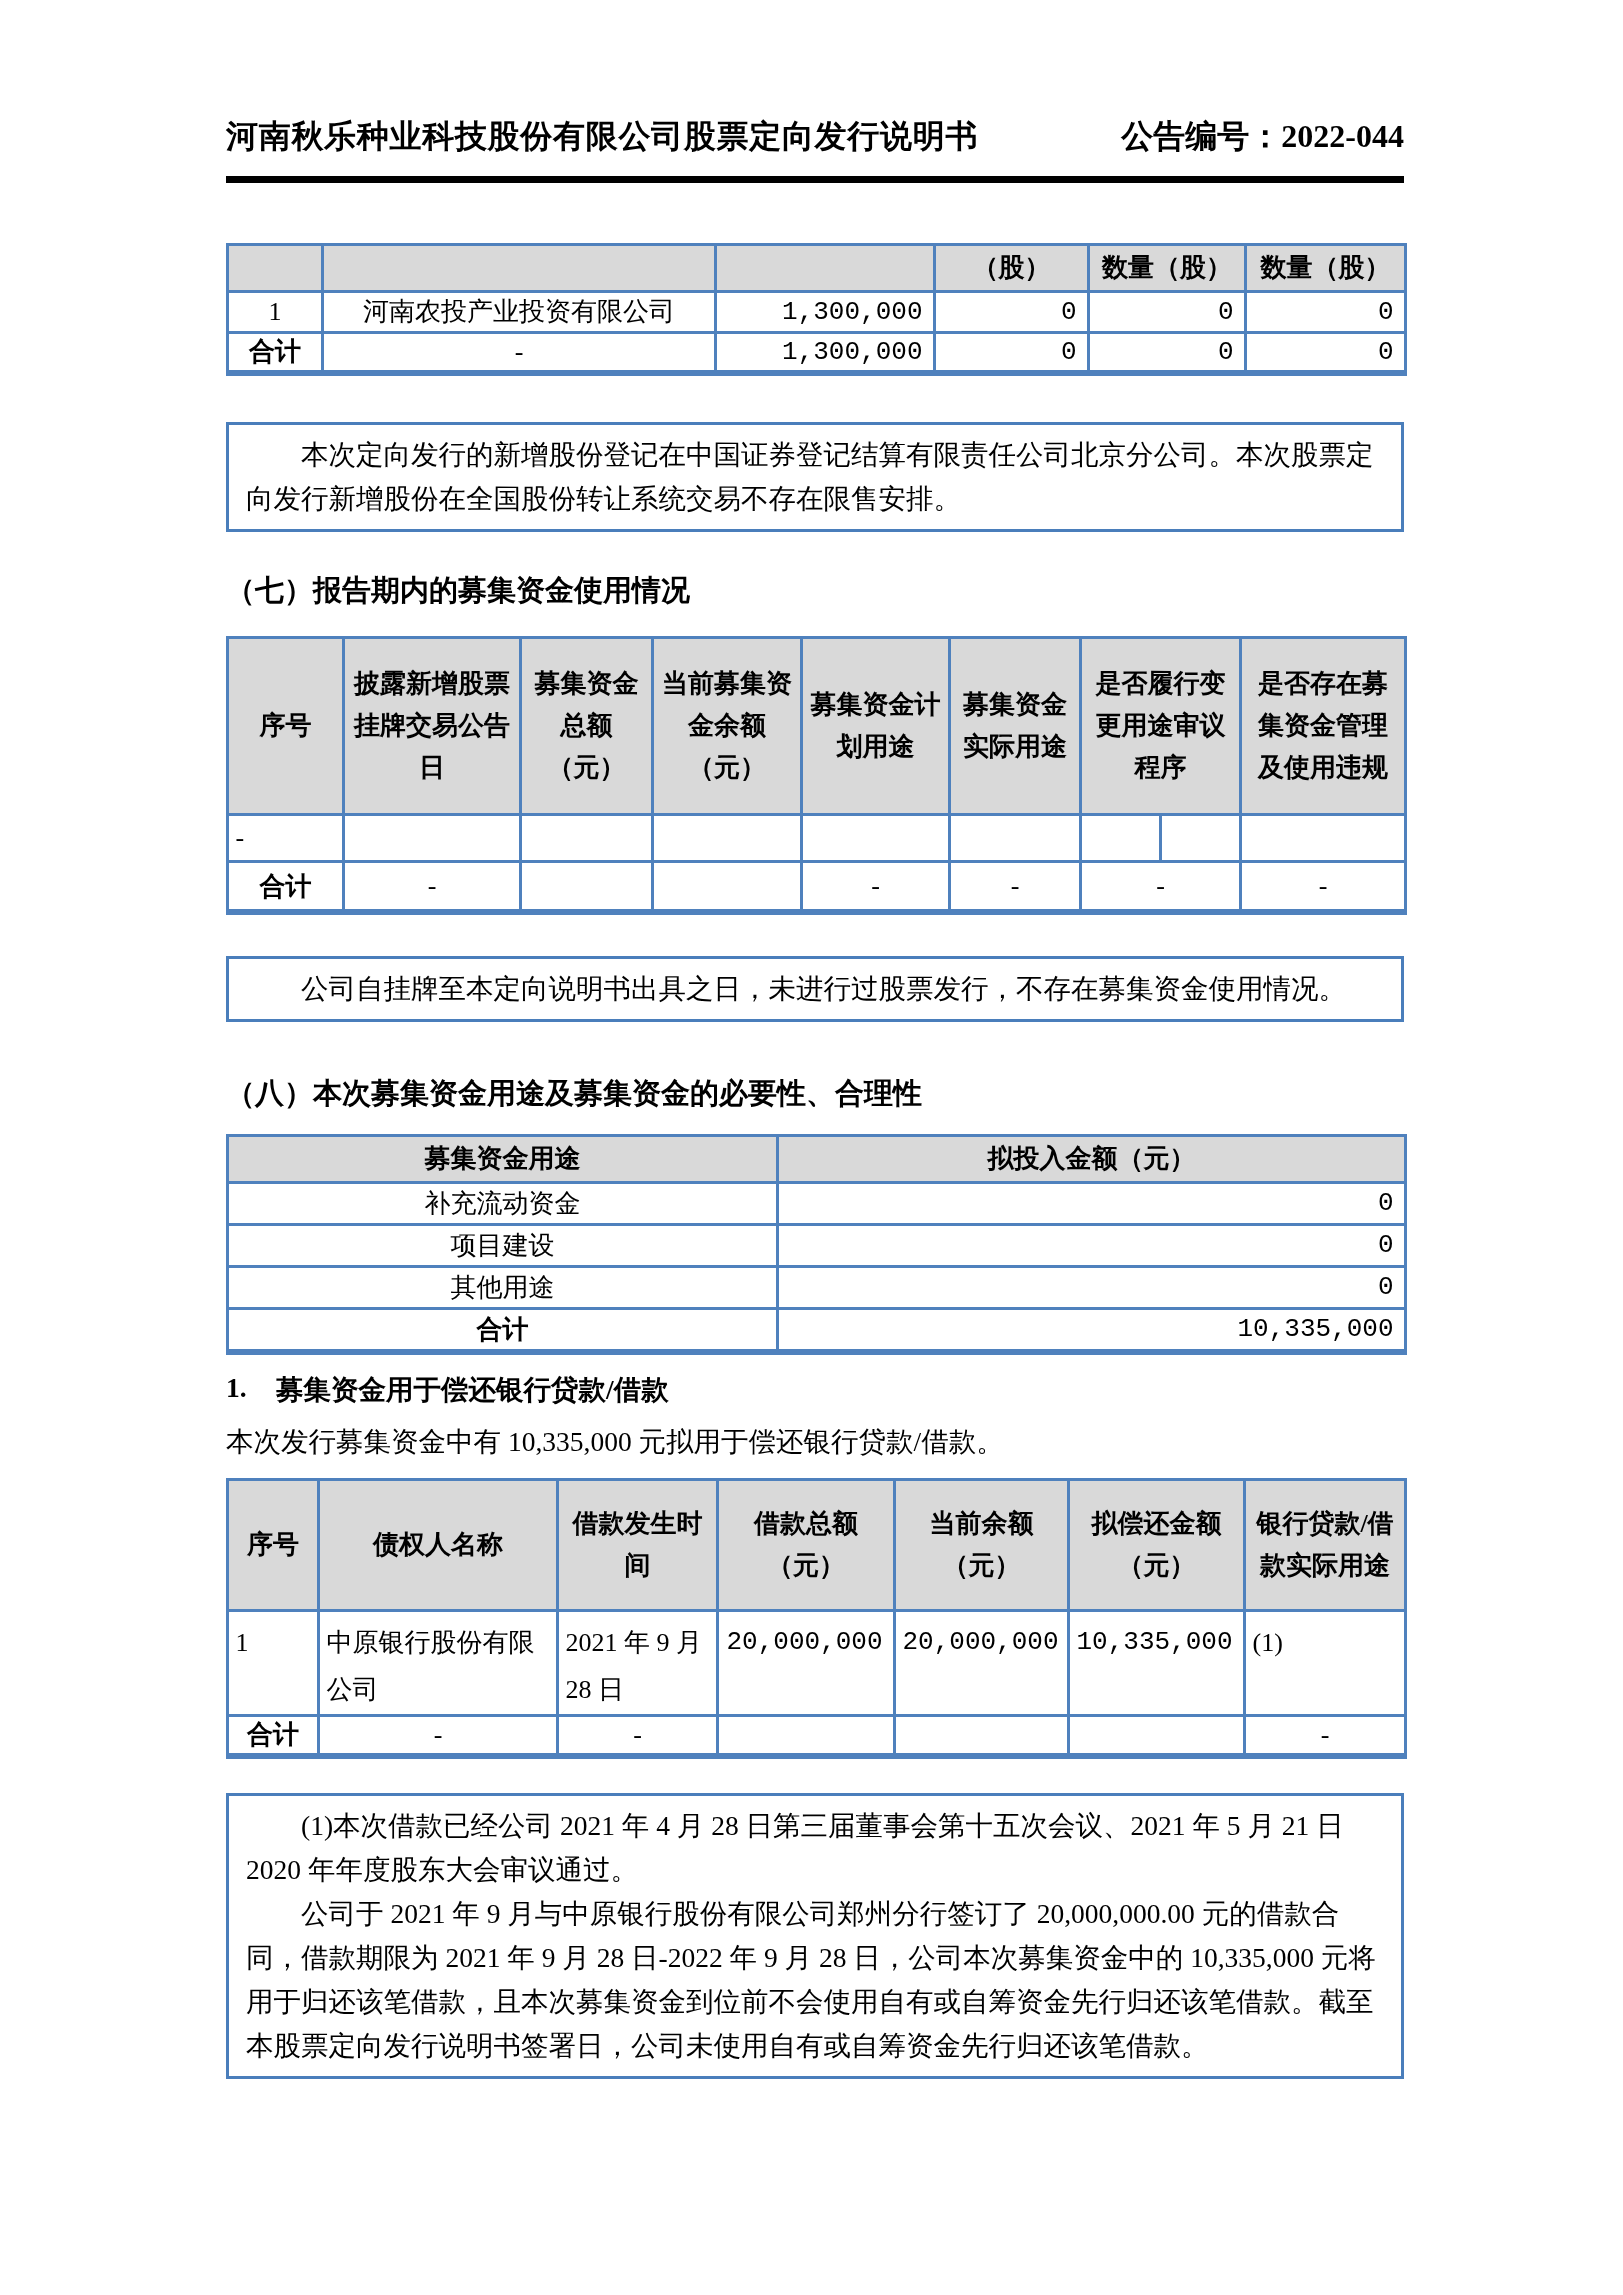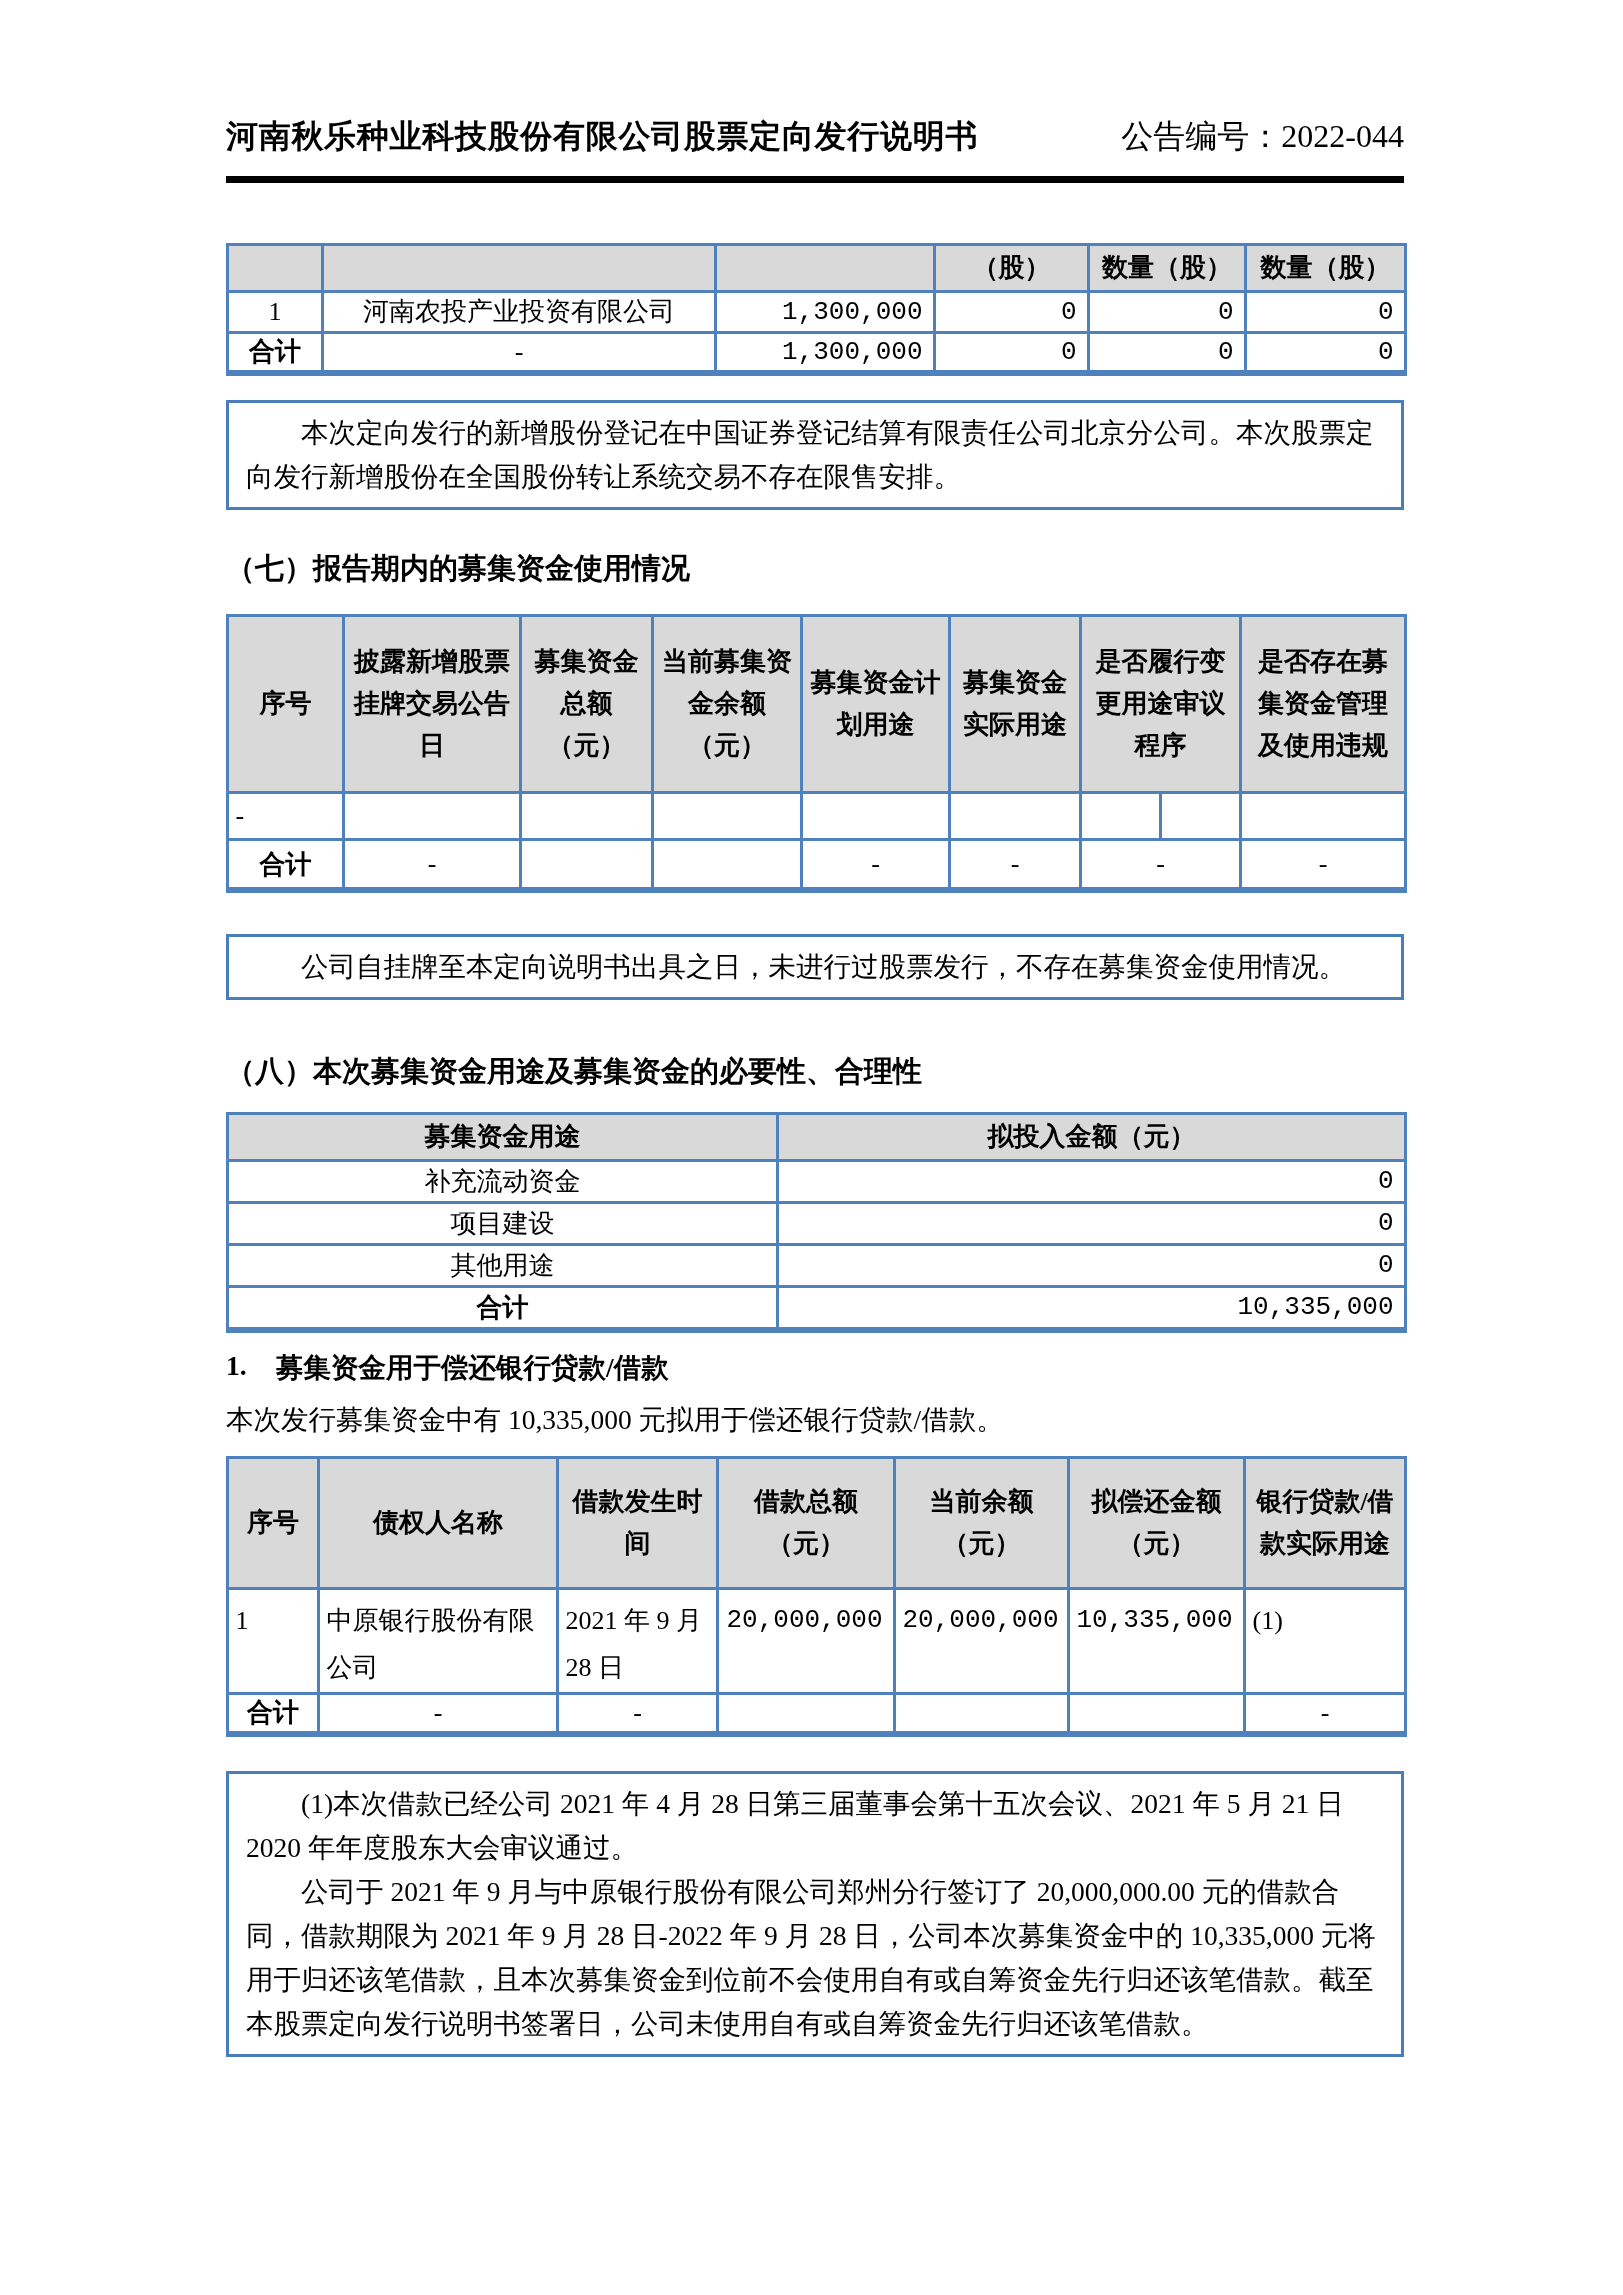--- a/index.html
+++ b/index.html
@@ -8,21 +8,21 @@
     width:1623px; height:2295px; background:#ffffff; position:relative;
     font-family:"Liberation Serif","DejaVu Serif",serif; color:#000;
     margin:0 auto; overflow:hidden;
   }
   .content { width:1178px; margin-left:226px; }
 
   
   .doc-header { display:flex; justify-content:space-between; align-items:flex-end;
     padding-top:115px; font-size:32px; }
   .doc-title { font-weight:bold; letter-spacing:0.7px; }
-  .doc-no { font-weight:normal;margin-left:28px; }
+  .doc-no { font-weight:bold;margin-left:28px; }
   .header-rule { height:6.5px; background:#000; margin-top:17px; }
 
   
   table { border-collapse:collapse; table-layout:fixed; width:1178px;
     font-size:26px; border:3.3px solid #4f81bd; border-bottom:6.5px solid #4f81bd; }
   td { border:3.3px solid #4f81bd; vertical-align:middle; padding:0 6.5px;
     overflow:hidden; }
   .hdr td { background:#d9d9d9; font-weight:bold; text-align:center; }
   .al { text-align:left; }  .ac { text-align:center; }  .ar { text-align:right; padding-right:10.5px;font-family:Liberation Mono, monospace; }
   .bold { font-weight:bold; }
@@ -55,21 +55,21 @@
   .note-box p { text-indent:2em; }
 
   
   .sec-heading { font-size:29px; font-weight:bold; }
   .sub-heading { font-size:27.5px; font-weight:bold; display:flex; }
   .sub-heading .num { width:50px; }
   .body-text { font-size:27.5px; line-height:42px; }
 
   
   .mt-t1 { margin-top:60px; }
-  .mt-box1 { margin-top:24px; }
+  .mt-box1 { margin-top:46px; }
   .mt-sec7 { margin-top:39px; }
   .mt-t2 { margin-top:25px; }
   .mt-box2 { margin-top:41px; }
   .mt-sec8 { margin-top:52px; }
   .mt-t3 { margin-top:19.6px; }
   .mt-sub1 { margin-top:17px; }
   .mt-intro { margin-top:13px; }
   .mt-t4 { margin-top:14.4px; }
   .mt-box3 { margin-top:34px; }
 </style>

